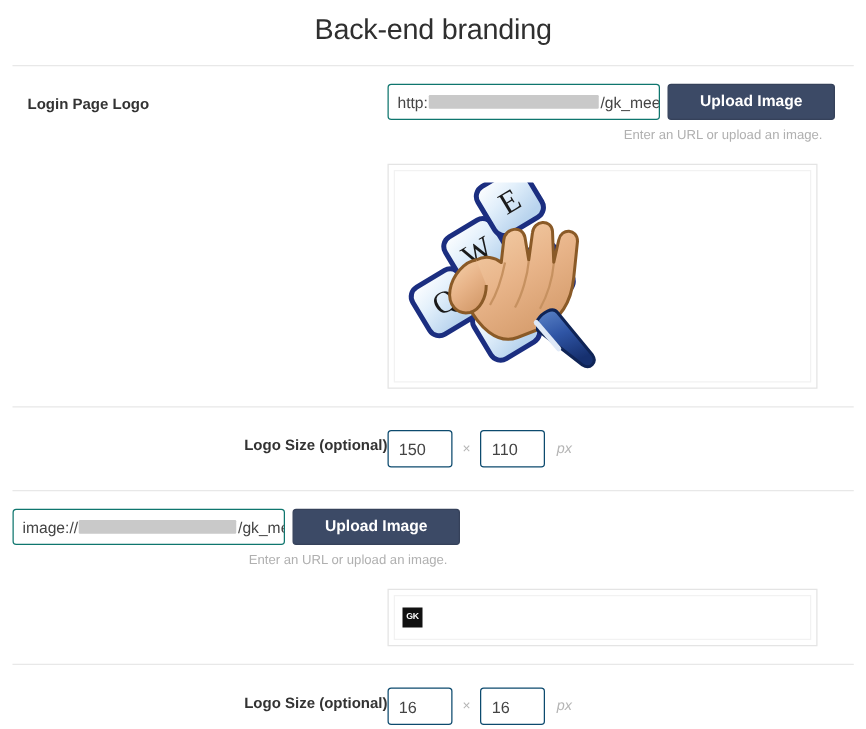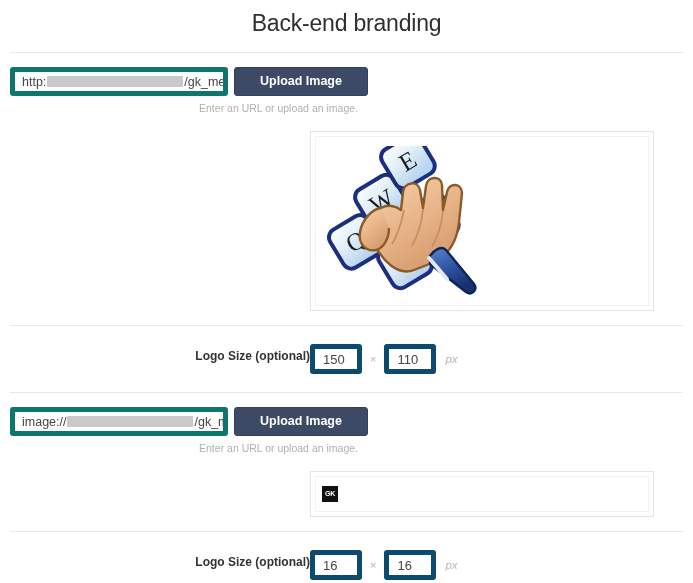--- a/index.html
+++ b/index.html
@@ -66,21 +66,21 @@
 
   
   .url-line {
     display: flex;
     align-items: stretch;
   }
   .url-input {
     width: 218px;
     height: 29px;
     box-sizing: border-box;
-    border: 5px solid #0f766e;
+    border: 1px solid #0f766e;
     border-radius: 3px;
     background: #ffffff;
     display: flex;
     align-items: center;
     padding: 0 7px;
     font-size: 12.5px;
     color: #444444;
     overflow: hidden;
     white-space: nowrap;
   }
@@ -163,21 +163,21 @@
   
   .size-line {
     display: flex;
     align-items: center;
     padding-top: 2px;
   }
   .size-input {
     width: 52px;
     height: 30px;
     box-sizing: border-box;
-    border: 5px solid #0c4a6e;
+    border: 1px solid #0c4a6e;
     border-radius: 3px;
     background: #ffffff;
     font-size: 13px;
     color: #444444;
     font-family: "Liberation Sans", sans-serif;
     padding: 0 8px;
   }
   .size-times {
     color: #b5b5b5;
     font-size: 11px;
@@ -196,20 +196,21 @@
 </head>
 <body>
 
 <div class="page-header">
   <h1 class="page-title">Back-end branding</h1>
 </div>
 
 <div style="height:14px"></div>
 
 <div class="form-row">
+  <div class="field-label">Login Page Logo</div>
   <div class="field-control">
 
     <div class="url-line">
       <div class="url-input">
         <span class="url-scheme">http:</span>
         <span class="url-redacted" style="width:136px"></span>
         <span class="url-tail">/gk_meetg</span>
       </div>
       <button class="upload-btn">Upload Image</button>
     </div>

